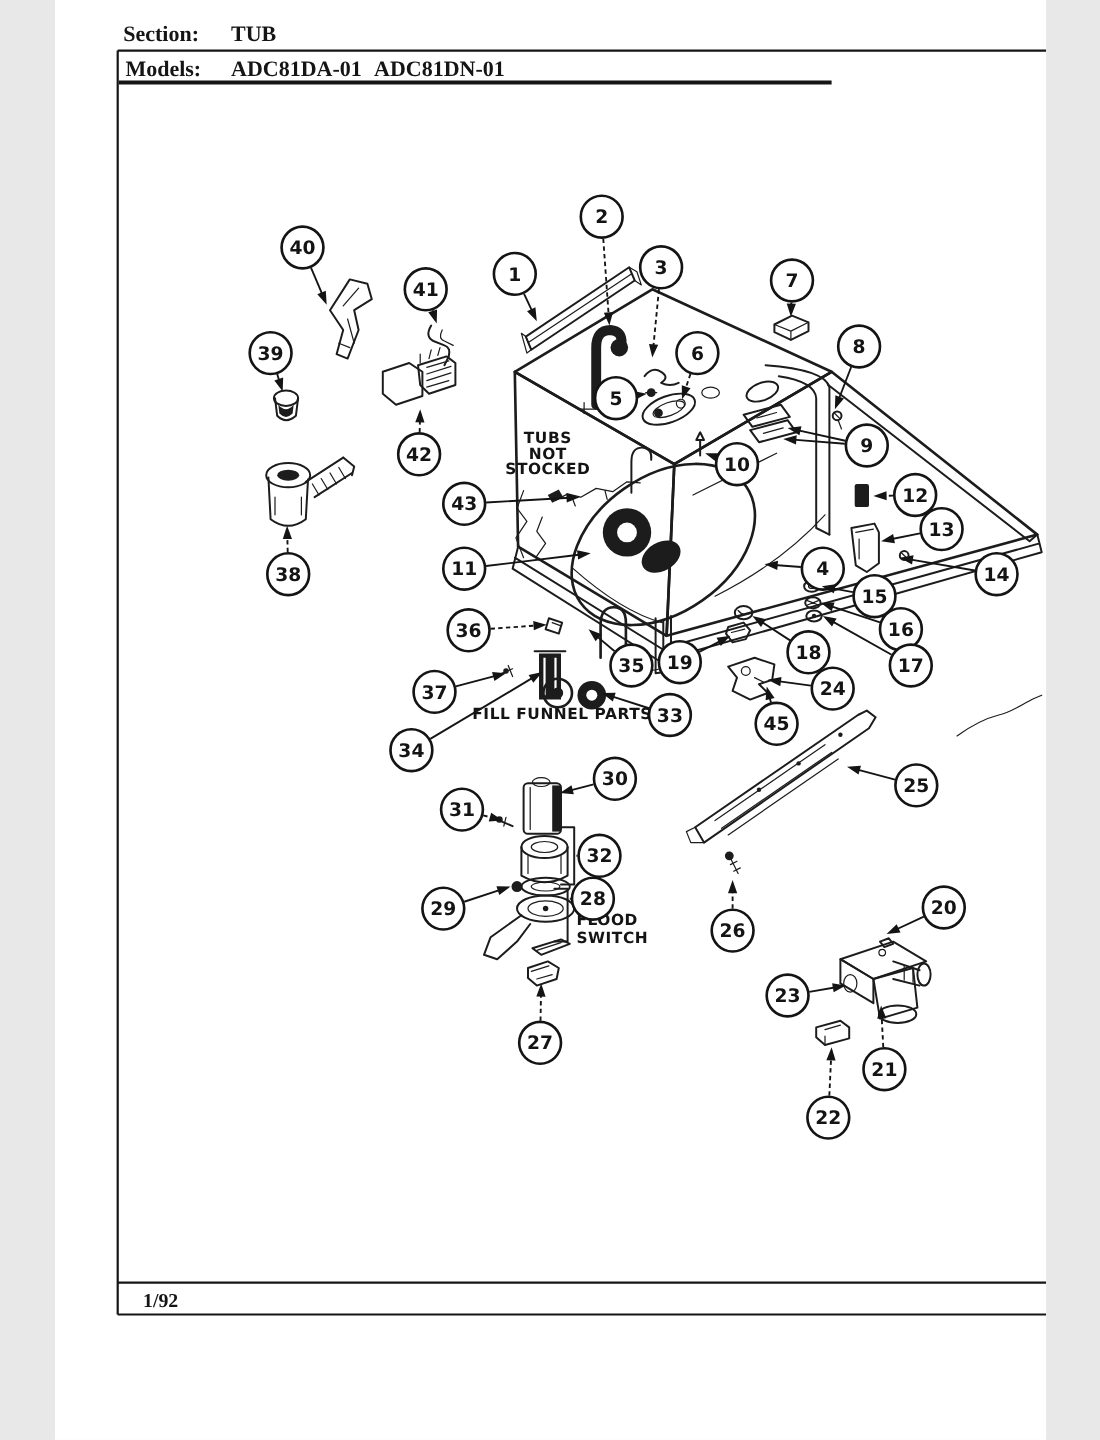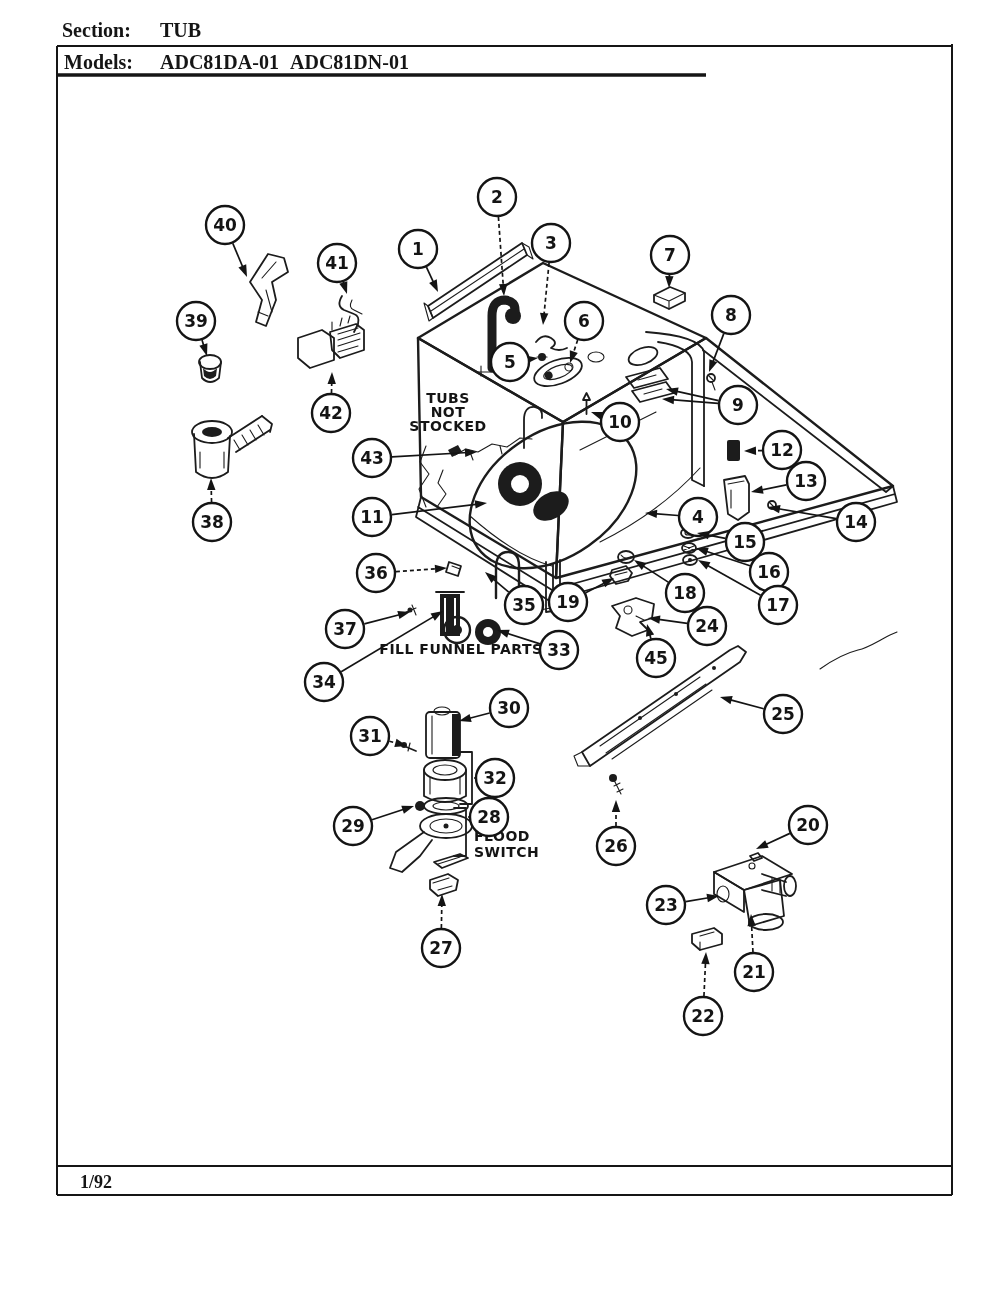--- a/index.html
+++ b/index.html
@@ -1,16 +1,16 @@
 <!DOCTYPE html>
 <html><head>
 <meta charset="utf-8">
 <style>
   html,body{margin:0;padding:0;background:#e8e8e8;}
-  .page{position:relative;width:1000px;height:1309px;background:#ffffff;margin:0 auto;
+  .page{position:relative;width:901px;height:1309px;background:#ffffff;margin:0 auto;
         font-family:"Liberation Serif",serif;overflow:hidden;}
   svg{position:absolute;left:0;top:0;}
   .hdr{font-family:"Liberation Serif",serif;font-weight:bold;font-size:20px;fill:#151515;}
   .ftr{font-family:"Liberation Serif",serif;font-weight:bold;font-size:18px;fill:#151515;}
   .rule{stroke:#151515;fill:none;}
   .ln{stroke:#1c1c1c;stroke-width:1.8;fill:none;stroke-linecap:round;stroke-linejoin:round;}
   .ln1{stroke:#1c1c1c;stroke-width:1.1;fill:none;stroke-linecap:round;stroke-linejoin:round;}
   .ln2{stroke:#1c1c1c;stroke-width:2.4;fill:none;stroke-linecap:round;stroke-linejoin:round;}
   .ink{fill:#1c1c1c;stroke:none;}
   .wht{fill:#ffffff;stroke:none;}

